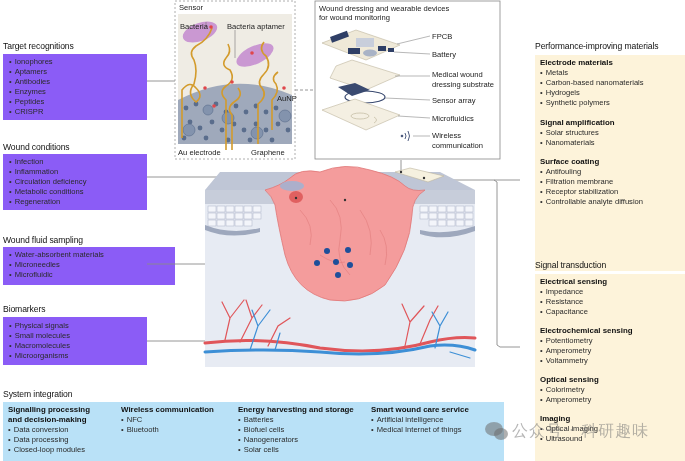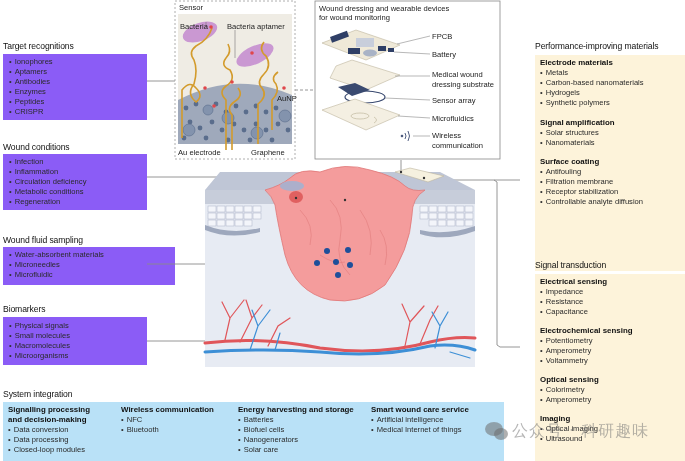--- a/index.html
+++ b/index.html
@@ -347,21 +347,21 @@
       <li>Data processing</li>
       <li>Closed-loop modules</li>
     </ul>
   </div>
   <div class="grp" style="left:235px;top:3px;">
     <div class="sub-title">Energy harvesting and storage</div>
     <ul class="blist">
       <li>Batteries</li>
       <li>Biofuel cells</li>
       <li>Nanogenerators</li>
-      <li>Solar care</li>
+      <li>Solar cells</li>
     </ul>
   </div>
   <div class="grp" style="left:368px;top:3px;">
     <div class="sub-title">Smart wound care service</div>
     <ul class="blist">
       <li>Artificial intelligence</li>
       <li>Medical Internet of things</li>
     </ul>
   </div>
 </div>

